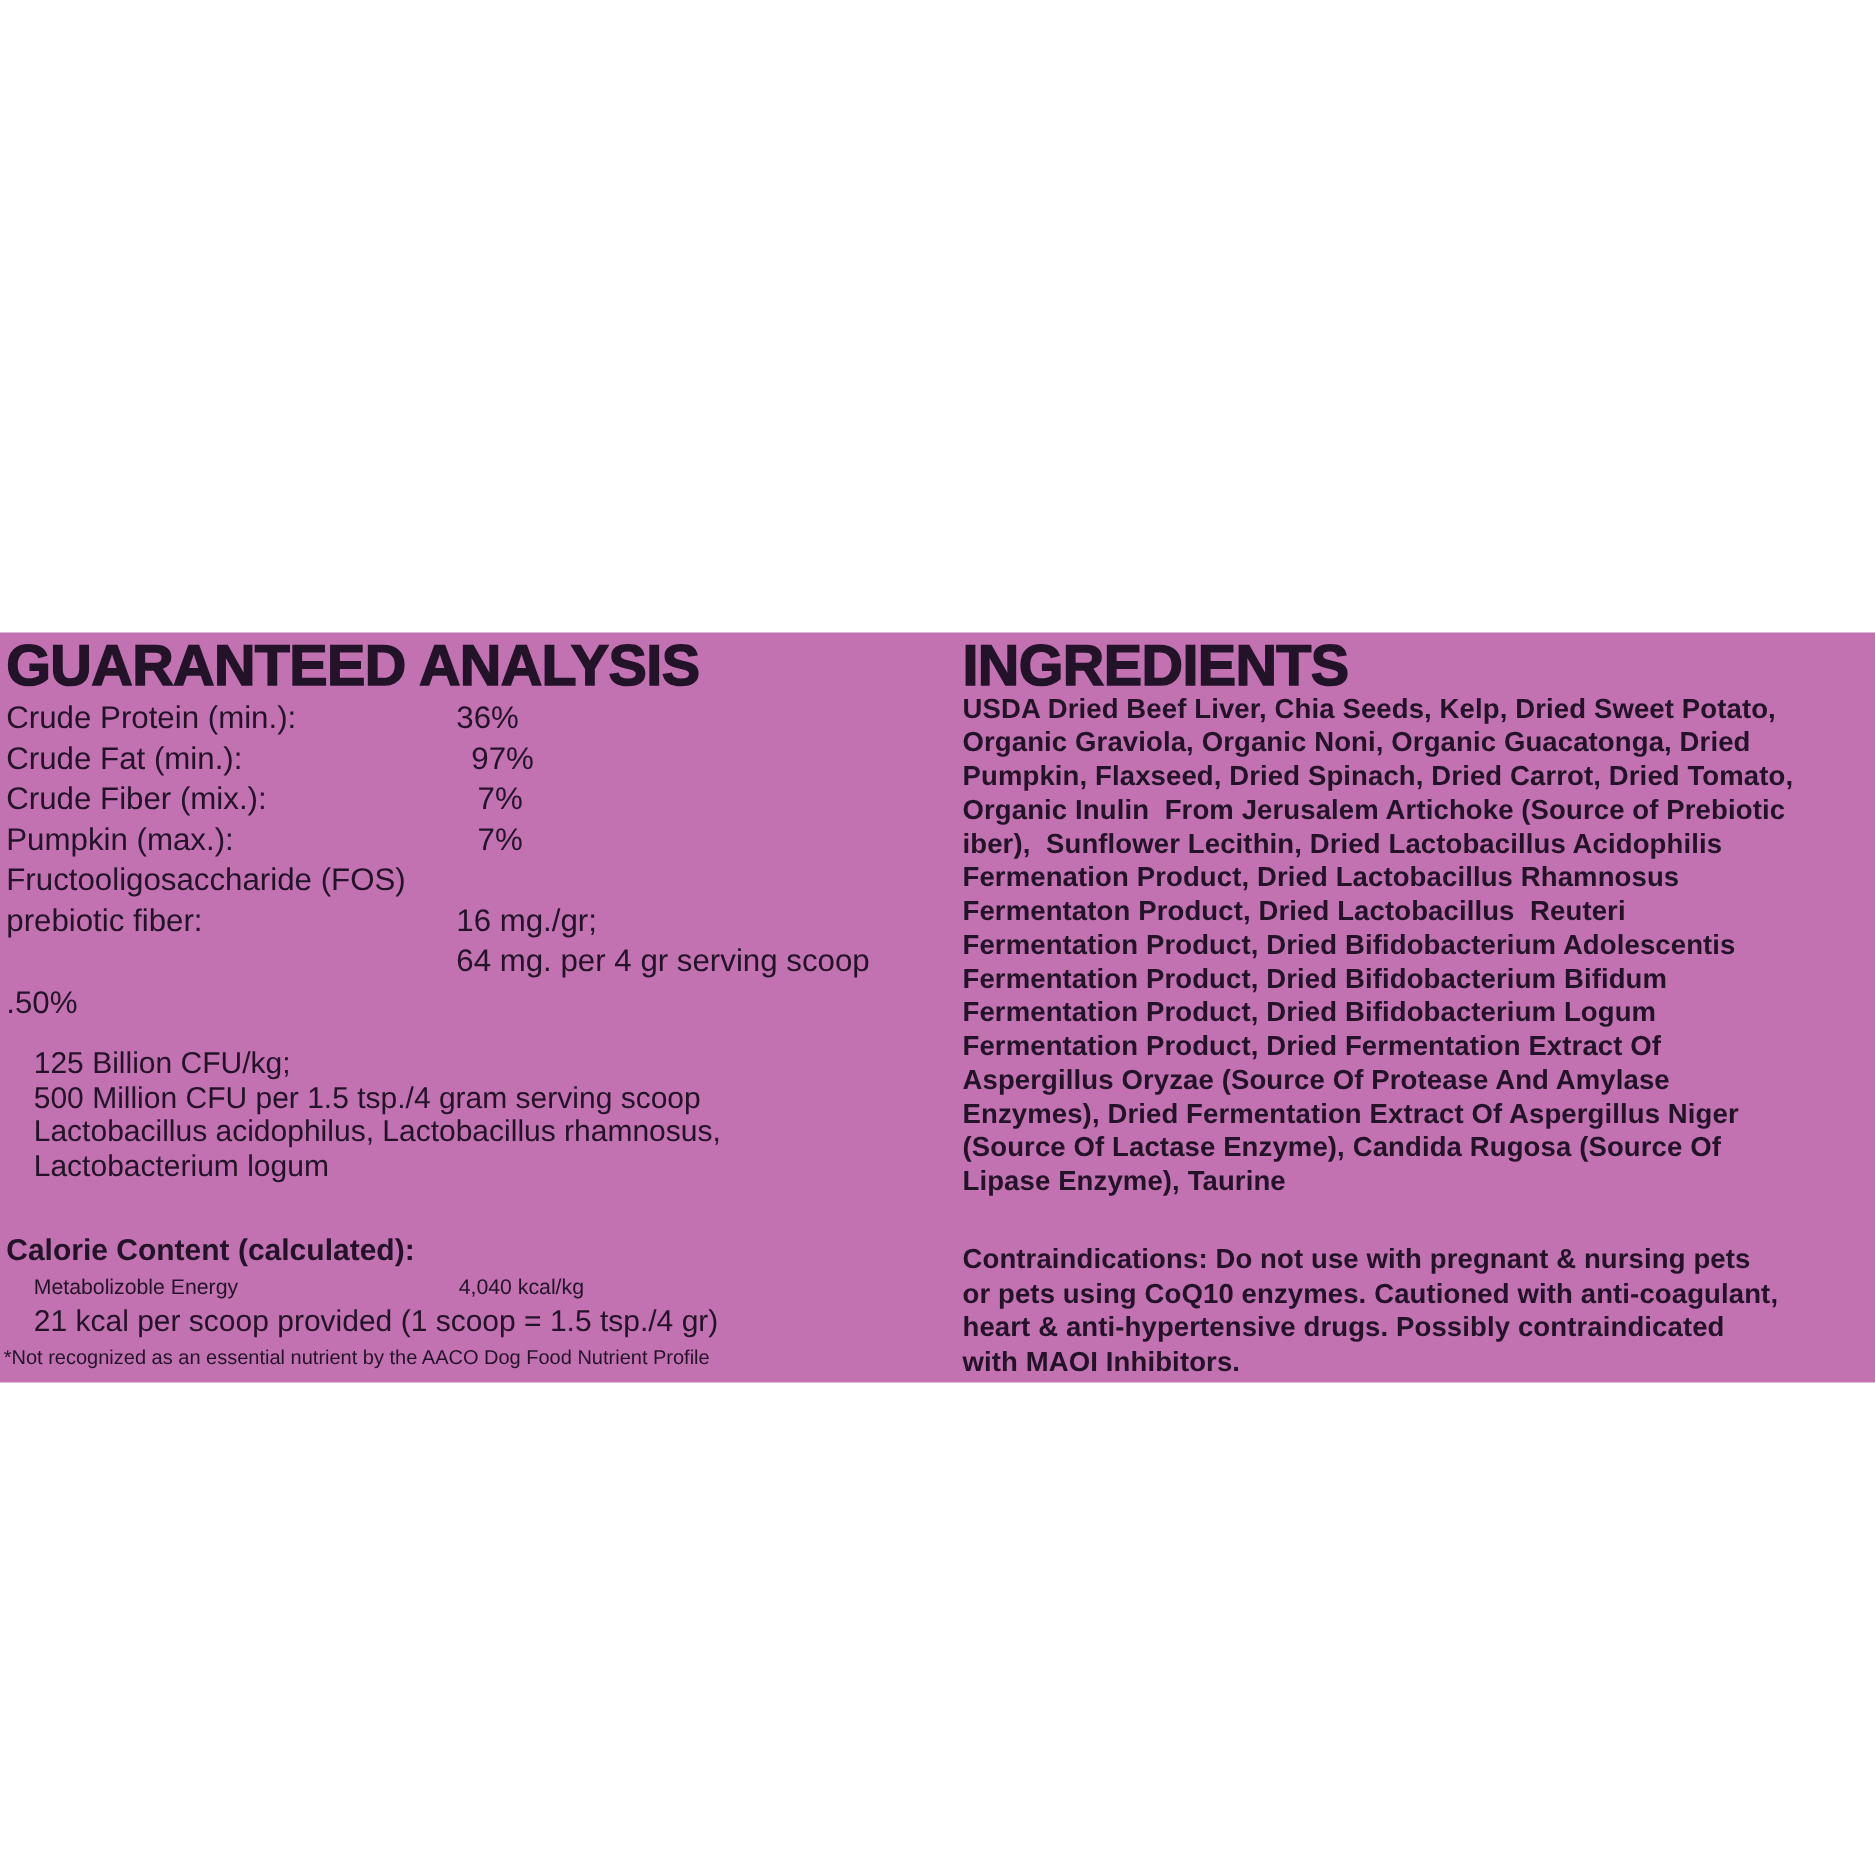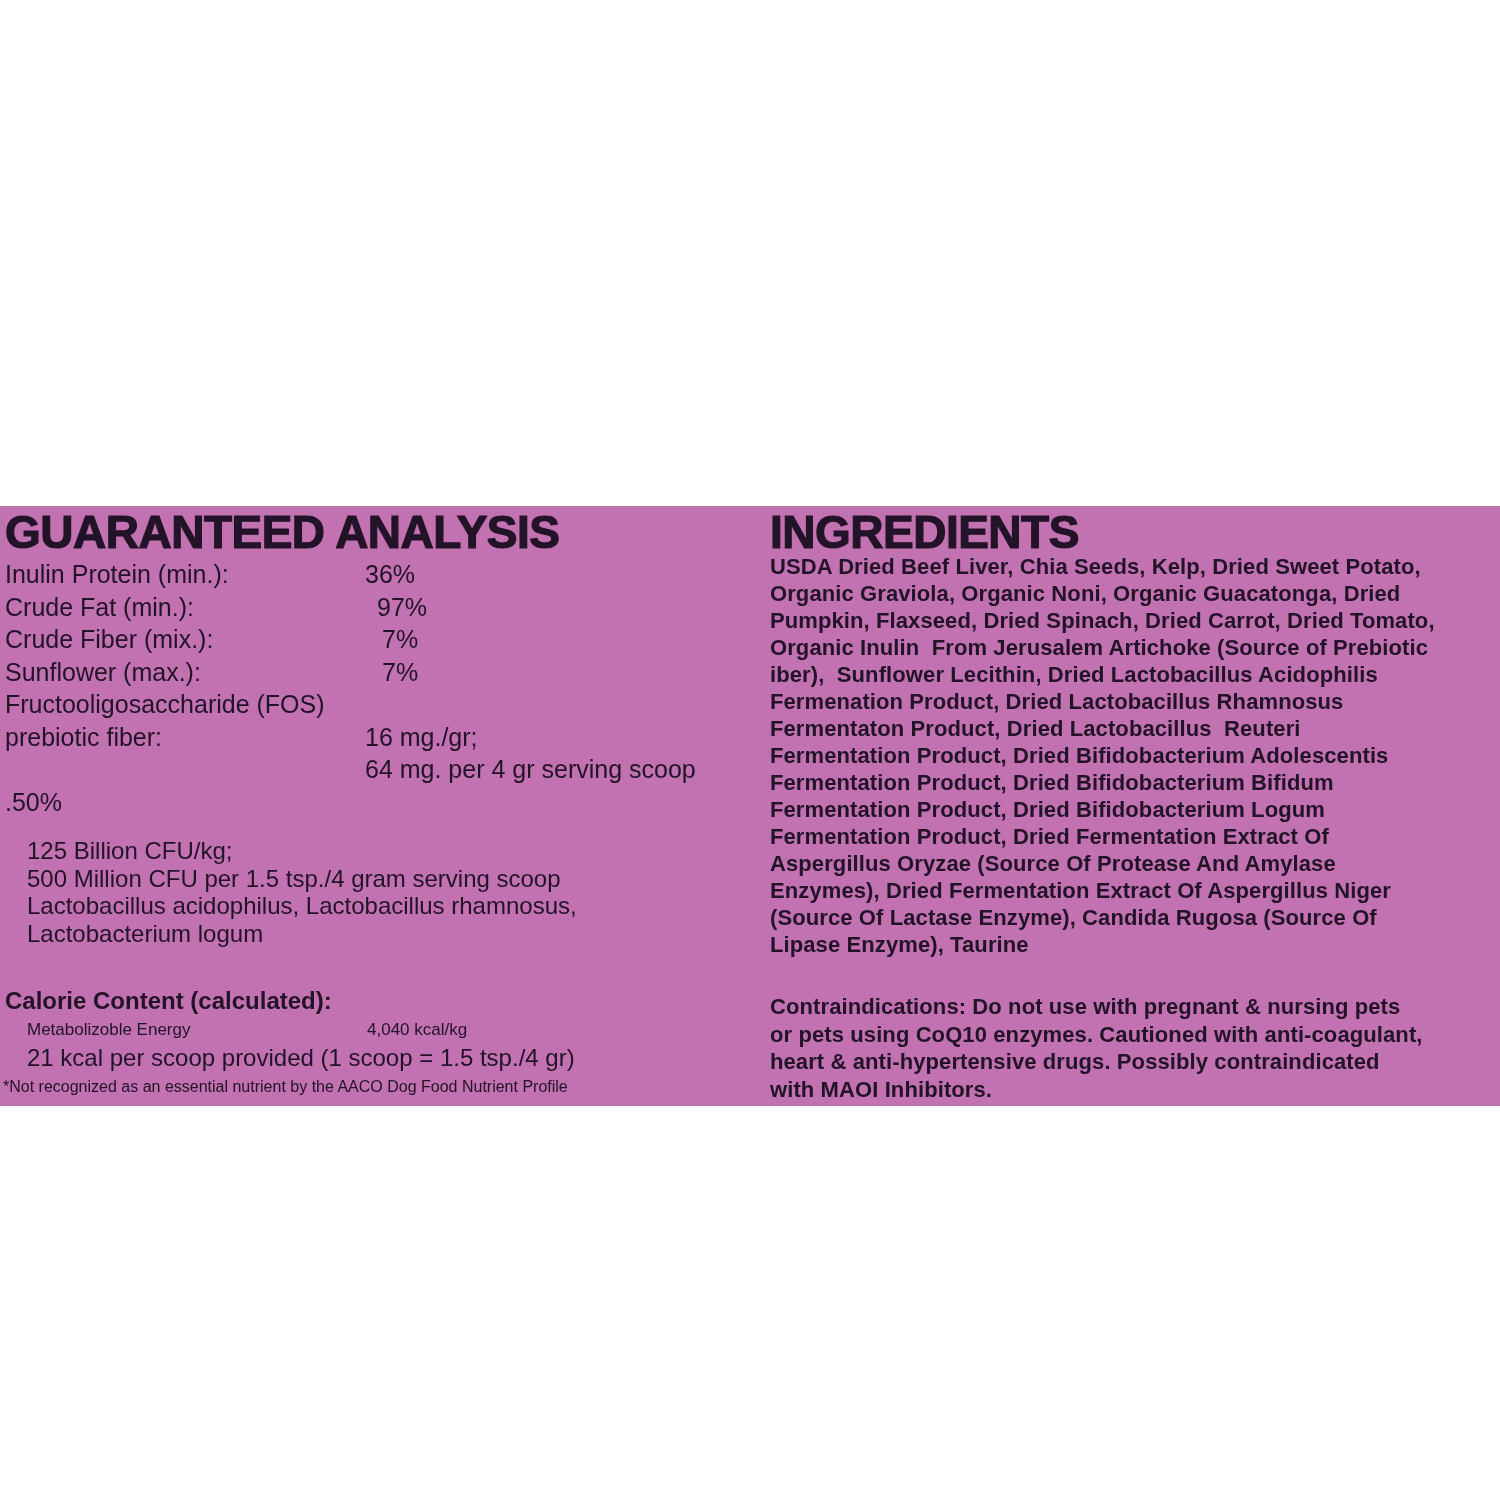--- a/index.html
+++ b/index.html
@@ -82,33 +82,33 @@
 </head>
 <body style="background: rgb(255, 255, 255);">
 
 <div class="canvas">
   <div class="band">
 
     <div class="h1 ga-title">GUARANTEED ANALYSIS</div>
 
     <div class="ga-rows">
       <div class="ga-row">
-        <span class="lbl">Inulin Protein (min.):</span>
+        <span class="lbl">Crude Protein (min.):</span>
         <span class="val">36%</span>
       </div>
       <div class="ga-row">
         <span class="lbl">Crude Fat (min.):</span>
         <span class="val ind1">97%</span>
       </div>
       <div class="ga-row">
         <span class="lbl">Crude Fiber (mix.):</span>
         <span class="val ind2">7%</span>
       </div>
       <div class="ga-row">
-        <span class="lbl">Sunflower (max.):</span>
+        <span class="lbl">Pumpkin (max.):</span>
         <span class="val ind2">7%</span>
       </div>
       <div class="ga-row">
         <span class="lbl">Fructooligosaccharide (FOS)</span>
         <span class="val"></span>
       </div>
       <div class="ga-row">
         <span class="lbl">prebiotic fiber:</span>
         <span class="val">16 mg./gr;</span>
       </div>

